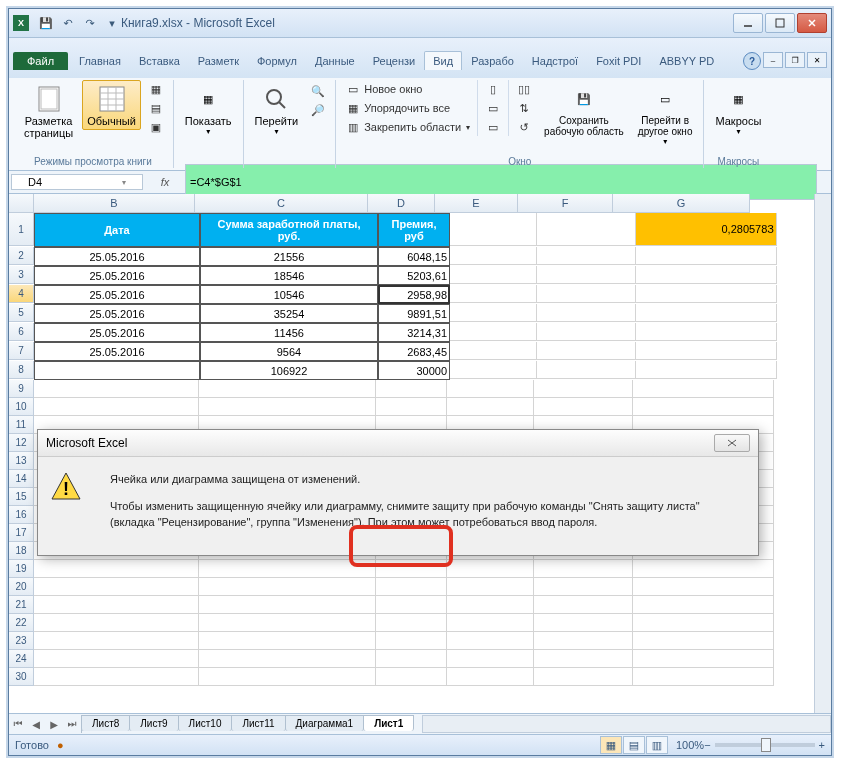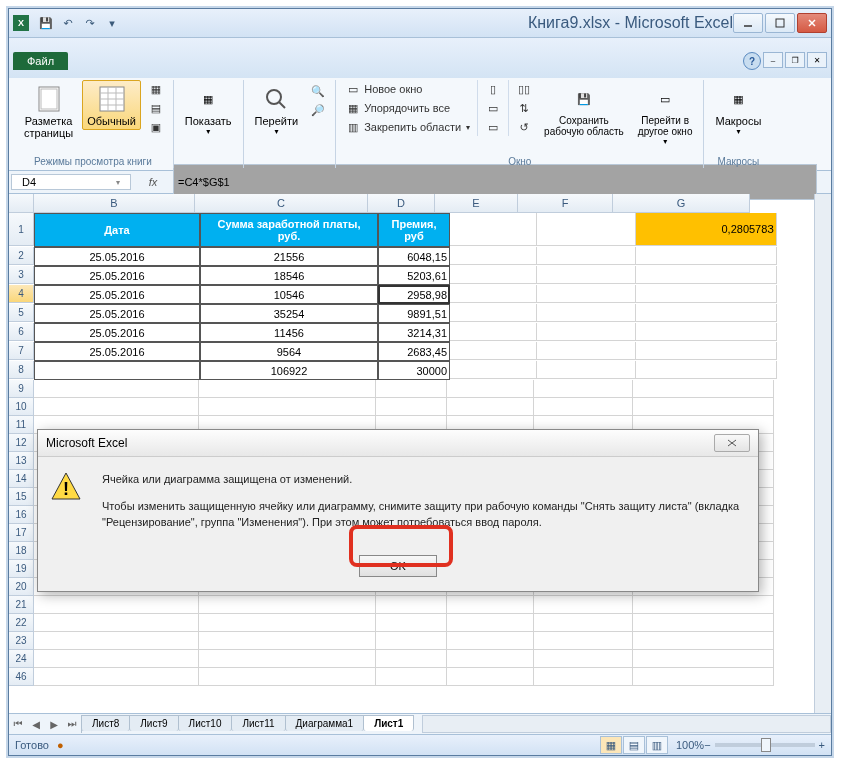--- a/index.html
+++ b/index.html
@@ -1,21 +1,21 @@
 <!DOCTYPE html>
 <html><head>
 <meta charset="utf-8">
 <style>
 html,body{margin:0;padding:0;font-family:"Segoe UI",Tahoma,sans-serif;font-size:11px;background:#fff;overflow:hidden}
 .window{width:822px;height:746px;margin:8px;border:1px solid #5a7ca0;background:#fff;box-shadow:0 0 0 2px #c6d7e9;position:relative;display:flex;flex-direction:column}
 .titlebar{height:28px;background:linear-gradient(#e8f0fb,#d2e2f4);display:flex;align-items:center;padding:0 4px;border-bottom:1px solid #a8c0d8}
 .titlebar .excel-icon{width:16px;height:16px;background:#217346;margin-right:8px;display:flex;align-items:center;justify-content:center;color:#fff;font-size:9px;font-weight:bold}
 .qat{display:flex;gap:4px;align-items:center}
 .qat-btn{width:18px;height:18px;display:flex;align-items:center;justify-content:center;color:#3b5a7a;cursor:pointer}
-.title-text{flex:1;text-align:right;color:#3a5a7e;font-size:16px}
+.title-text{flex:1;text-align:left;color:#3a5a7e;font-size:12px}
 .win-btns{display:flex;gap:2px}
 .win-btn{width:28px;height:18px;border:1px solid #9ab6d4;background:linear-gradient(#f5f9fd,#dce9f6);display:flex;align-items:center;justify-content:center;border-radius:2px;cursor:pointer}
 .win-btn.close{background:linear-gradient(#e48a7a,#d55a44);border-color:#b04030}
 .win-btn svg{width:10px;height:10px}
 .tabs-row{display:flex;align-items:flex-end;background:linear-gradient(#e8f0fb,#d4e4f4);height:24px;padding:8px 4px}
 .file-tab{background:#1e6a3a;color:#fff;padding:3px 14px;font-size:11px;border-radius:2px 2px 0 0;margin-right:2px;cursor:pointer}
 .tab{padding:3px 8px;font-size:11px;color:#3a5a7e;cursor:pointer;border:1px solid transparent;border-bottom:none}
 .tab.active{background:#f4f8fc;border-color:#a8c0d8;border-radius:2px 2px 0 0}
 .mdi-btns{margin-left:auto;display:flex;gap:2px}
 .mdi-btn{width:18px;height:14px;border:1px solid #9ab6d4;background:#eaf2fa;display:flex;align-items:center;justify-content:center;font-size:8px;cursor:pointer}
@@ -24,25 +24,25 @@
 .rgroup{border-right:1px solid #c6d4e4;padding:0 6px;display:flex;flex-direction:column;position:relative}
 .rgroup-body{flex:1;display:flex;align-items:flex-start;gap:4px}
 .rgroup-label{font-size:10px;color:#5a7a9a;text-align:center;padding:1px 0}
 .big-btn{display:flex;flex-direction:column;align-items:center;padding:2px 4px;cursor:pointer;border:1px solid transparent;border-radius:2px}
 .big-btn.active{background:linear-gradient(#fdecc8,#fad77a);border-color:#daa520}
 .big-icon{width:32px;height:32px;display:flex;align-items:center;justify-content:center}
 .sm-btn{display:flex;align-items:center;gap:3px;padding:1px 3px;cursor:pointer;font-size:11px;color:#333}
 .sm-icon{width:16px;height:16px;display:flex;align-items:center;justify-content:center}
 .vstack{display:flex;flex-direction:column;gap:1px}
 .namebox-row{height:22px;border-bottom:1px solid #a8c0d8;display:flex;align-items:center;background:#eef4fa}
-.namebox{width:98px;border:1px solid #b8c8d8;background:#fff;padding:1px 10px;margin:12px 2px;display:flex;justify-content:space-between;align-items:center}
+.namebox{width:98px;border:1px solid #b8c8d8;background:#fff;padding:1px 16px;margin:12px 2px;display:flex;justify-content:space-between;align-items:center}
 .namebox span.dd{color:#888;font-size:8px}
 .fx-sep{width:40px;display:flex;justify-content:center;align-items:center;gap:8px;color:#888}
 .fx{font-style:italic;color:#555}
-.formula-bar{flex:1;border:1px solid #b8c8d8;background:#a3a3a3;padding:11px 4px;margin-right:14px}
+.formula-bar{flex:1;border:1px solid #b8c8d8;background:#86efac;padding:11px 4px;margin-right:14px}
 .grid-area{flex:1;display:flex;overflow:hidden;position:relative}
 .col-headers{display:flex;position:sticky;top:0}
 .corner,.colh,.rowh{background:linear-gradient(#f6f9fc,#e4ecf4);border-right:1px solid #c0cddc;border-bottom:1px solid #c0cddc;display:flex;align-items:center;justify-content:center;color:#3a5a7e;font-size:11px}
 .corner{width:24px;height:18px}
 .rowh{width:24px;height:17px;font-size:10px}
 .rowh.sel{background:linear-gradient(#fde8b8,#fad77a)}
 .colh{height:18px}
 .rows{display:flex;flex-direction:column}
 .row{display:flex}
 .cell{height:17px;border-right:1px solid #d4d4d4;border-bottom:1px solid #d4d4d4;padding:0 2px;display:flex;align-items:center;font-size:11px;overflow:hidden;white-space:nowrap}
@@ -67,21 +67,21 @@
 .zoom-slider{width:100px;height:4px;background:#c0cddc;position:relative}
 .zoom-thumb{width:8px;height:12px;background:#f0f6fc;border:1px solid #888;position:absolute;left:46px;top:-5px}
 .vscroll{width:16px;background:#e8eef4;border-left:1px solid #c0cddc}
 
 .dialog{position:absolute;left:28px;top:420px;width:720px;background:#f0f0f0;border:1px solid #888;box-shadow:3px 3px 12px rgba(0,0,0,.3);z-index:50}
 .dialog-title{height:26px;background:linear-gradient(#fdfdfd,#e8e8e8);border-bottom:1px solid #ccc;display:flex;align-items:center;padding:0 8px;font-size:12px}
 .dialog-close{margin-left:auto;width:34px;height:16px;border:1px solid #aaa;border-radius:2px;background:linear-gradient(#f8f8f8,#e4e4e4);display:flex;align-items:center;justify-content:center;cursor:pointer}
 .dialog-body{padding:14px 12px;display:flex;gap:12px}
 .warn-icon{width:32px;height:32px;flex-shrink:0}
 .dialog-text{font-size:11px;color:#222;line-height:1.5}
-.dialog-text p{margin:0 0 10px 8px}
+.dialog-text p{margin:0 0 10px 16px}
 .dialog-btns{text-align:center;padding:0 0 14px 0}
 .ok-btn{width:78px;height:22px;border:1px solid #888;background:linear-gradient(#f8f8f8,#e0e0e0);cursor:pointer;font-size:11px}
 .highlight-ring{position:absolute;border:4px solid #e03020;border-radius:8px;pointer-events:none}
 
 .c-B{width:160px}.c-C{width:172px}.c-D{width:66px}.c-E{width:82px}.c-F{width:94px}.c-G{width:136px}
 </style>
 </head>
 <body>
 
 <div class="window">
@@ -110,20 +110,33 @@
           <svg viewBox="0 0 10 10">
             <line x1="2" y1="2" x2="8" y2="8" stroke="#fff" stroke-width="1.5"></line>
             <line x1="8" y1="2" x2="2" y2="8" stroke="#fff" stroke-width="1.5"></line>
           </svg>
         </div>
     </div>
   </div>
 
   <div class="tabs-row">
     <div class="file-tab">Файл</div>
+    <div id="tabs-container" style="display:flex">
+        <div class="tab">Главная</div>
+        <div class="tab">Вставка</div>
+        <div class="tab">Разметк</div>
+        <div class="tab">Формул</div>
+        <div class="tab">Данные</div>
+        <div class="tab">Рецензи</div>
+        <div class="tab active">Вид</div>
+        <div class="tab">Разрабо</div>
+        <div class="tab">Надстрої</div>
+        <div class="tab">Foxit PDI</div>
+        <div class="tab">ABBYY PD</div>
+      </div>
     <div class="mdi-btns">
       <div class="help-btn">?</div>
       <div class="mdi-btn">–</div>
       <div class="mdi-btn">❐</div>
       <div class="mdi-btn">✕</div>
     </div>
   </div>
 
   <div class="ribbon">
     <div class="rgroup">
@@ -498,21 +511,21 @@
           <div class="row">
             <div class="rowh">24</div>
             <div class="cell c-B"></div>
             <div class="cell c-C"></div>
             <div class="cell c-D"></div>
             <div class="cell c-E"></div>
             <div class="cell c-F"></div>
             <div class="cell c-G"></div>
           </div>
           <div class="row">
-            <div class="rowh">46</div>
+            <div class="rowh">30</div>
             <div class="cell c-B"></div>
             <div class="cell c-C"></div>
             <div class="cell c-D"></div>
             <div class="cell c-E"></div>
             <div class="cell c-F"></div>
             <div class="cell c-G"></div>
           </div>
         </div>
     </div>
     <div class="vscroll"></div>
@@ -570,19 +583,16 @@
         <svg viewBox="0 0 32 32">
             <polygon points="16,2 30,28 2,28" fill="#ffda44" stroke="#333"></polygon>
             <text x="16" y="24" text-anchor="middle" font-size="18" font-weight="bold">!</text>
           </svg>
       </div>
       <div class="dialog-text">
         <p>Ячейка или диаграмма защищена от изменений.</p>
         <p>Чтобы изменить защищенную ячейку или диаграмму, снимите защиту при рабочую команды "Снять защиту листа" (вкладка "Рецензирование", группа "Изменения"). При этом может потребоваться ввод пароля.</p>
       </div>
     </div>
-    <div class="dialog-btns">
-      <button class="ok-btn">OK</button>
-    </div>
     <div class="highlight-ring" style="left:311px;top:95px;width:96px;height:34px"></div>
   </div>
 
 </div>
 
 </body></html>

